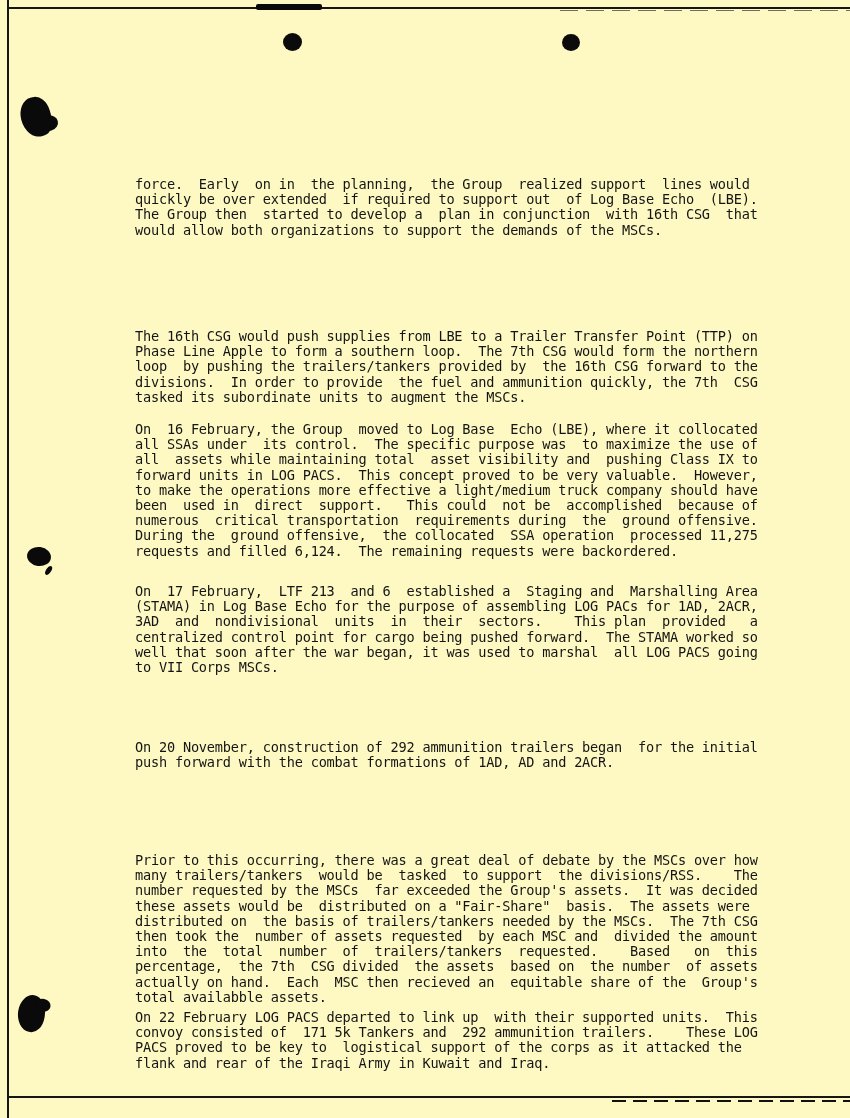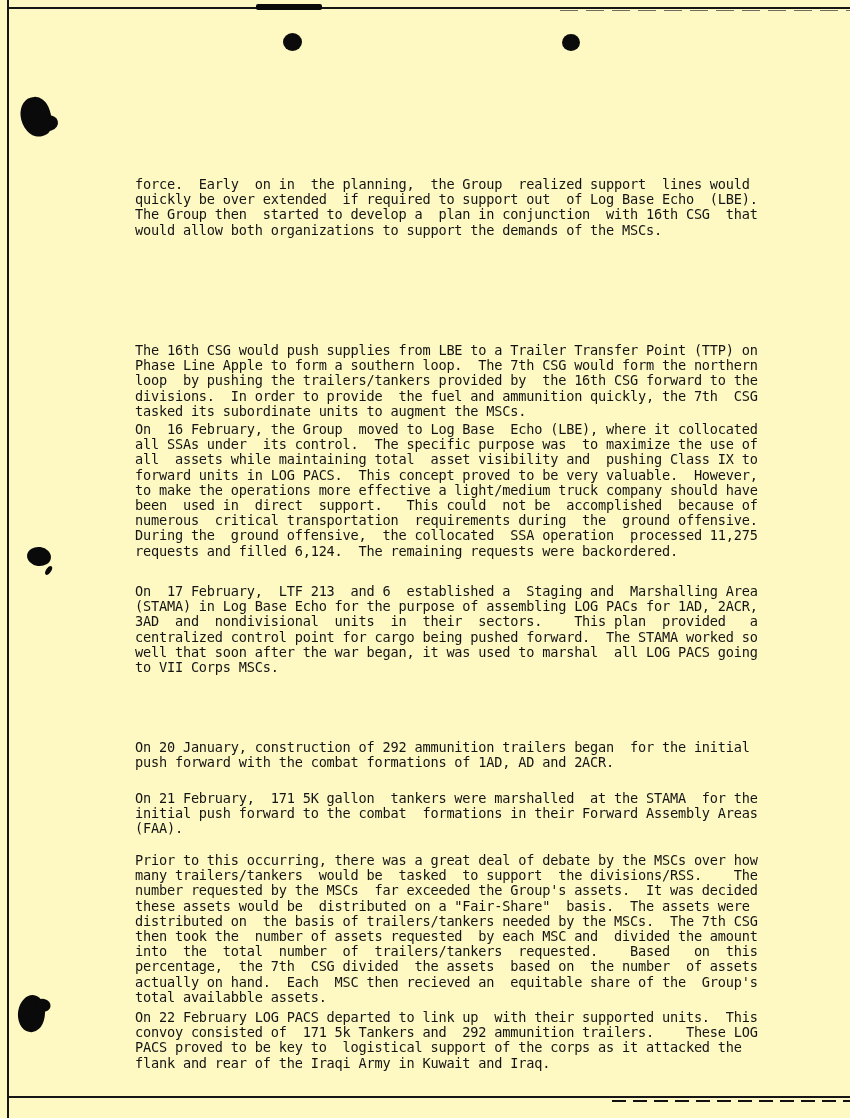--- a/index.html
+++ b/index.html
@@ -104,45 +104,42 @@
   <div class="dot dot1"></div>
   <div class="dot dot2"></div>
   <div class="blob blob-top"></div>
   <div class="blob blob-mid"></div>
   <div class="blob blob-bottom"></div>
 
   <div class="para" style="top:177px">force.  Early  on in  the planning,  the Group  realized support  lines would
 quickly be over extended  if required to support out  of Log Base Echo  (LBE).
 The Group then  started to develop a  plan in conjunction  with 16th CSG  that
 would allow both organizations to support the demands of the MSCs.</div>
-  <div class="para" style="top:343px">The 16th CSG would push supplies from LBE to a Trailer Transfer Point (TTP) on
+  <div class="para" style="top:329px">The 16th CSG would push supplies from LBE to a Trailer Transfer Point (TTP) on
 Phase Line Apple to form a southern loop.  The 7th CSG would form the northern
 loop  by pushing the trailers/tankers provided by  the 16th CSG forward to the
 divisions.  In order to provide  the fuel and ammunition quickly, the 7th  CSG
 tasked its subordinate units to augment the MSCs.</div>
   <div class="para" style="top:422px">On  16 February, the Group  moved to Log Base  Echo (LBE), where it collocated
 all SSAs under  its control.  The specific purpose was  to maximize the use of
 all  assets while maintaining total  asset visibility and  pushing Class IX to
 forward units in LOG PACS.  This concept proved to be very valuable.  However,
 to make the operations more effective a light/medium truck company should have
 been  used in  direct  support.   This could  not be  accomplished  because of
 numerous  critical transportation  requirements during  the  ground offensive.
 During the  ground offensive,  the collocated  SSA operation  processed 11,275
 requests and filled 6,124.  The remaining requests were backordered.</div>
   <div class="para" style="top:584px">On  17 February,  LTF 213  and 6  established a  Staging and  Marshalling Area
 (STAMA) in Log Base Echo for the purpose of assembling LOG PACs for 1AD, 2ACR,
 3AD  and  nondivisional  units  in  their  sectors.    This plan  provided   a
 centralized control point for cargo being pushed forward.  The STAMA worked so
 well that soon after the war began, it was used to marshal  all LOG PACS going
 to VII Corps MSCs.</div>
-  <div class="para" style="top:740px">On 20 January, construction of 292 ammunition trailers began  for the initial
+  <div class="para" style="top:740px">On 20 November, construction of 292 ammunition trailers began  for the initial
 push forward with the combat formations of 1AD, AD and 2ACR.</div>
-  <div class="para" style="top:791px">On 21 February,  171 5K gallon  tankers were marshalled  at the STAMA  for the
-initial push forward to the combat  formations in their Forward Assembly Areas
-(FAA).</div>
   <div class="para" style="top:853px">Prior to this occurring, there was a great deal of debate by the MSCs over how
 many trailers/tankers  would be  tasked  to support  the divisions/RSS.    The
 number requested by the MSCs  far exceeded the Group's assets.  It was decided
 these assets would be  distributed on a "Fair-Share"  basis.  The assets were
 distributed on  the basis of trailers/tankers needed by the MSCs.  The 7th CSG
 then took the  number of assets requested  by each MSC and  divided the amount
 into  the  total  number  of  trailers/tankers  requested.    Based   on  this
 percentage,  the 7th  CSG divided  the assets  based on  the number  of assets
 actually on hand.  Each  MSC then recieved an  equitable share of the  Group's
 total availabble assets.</div>

